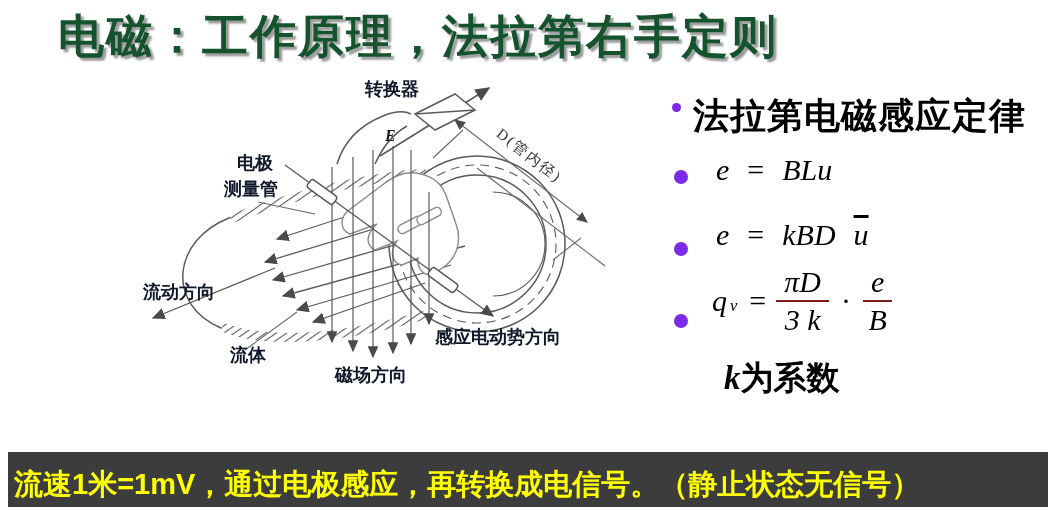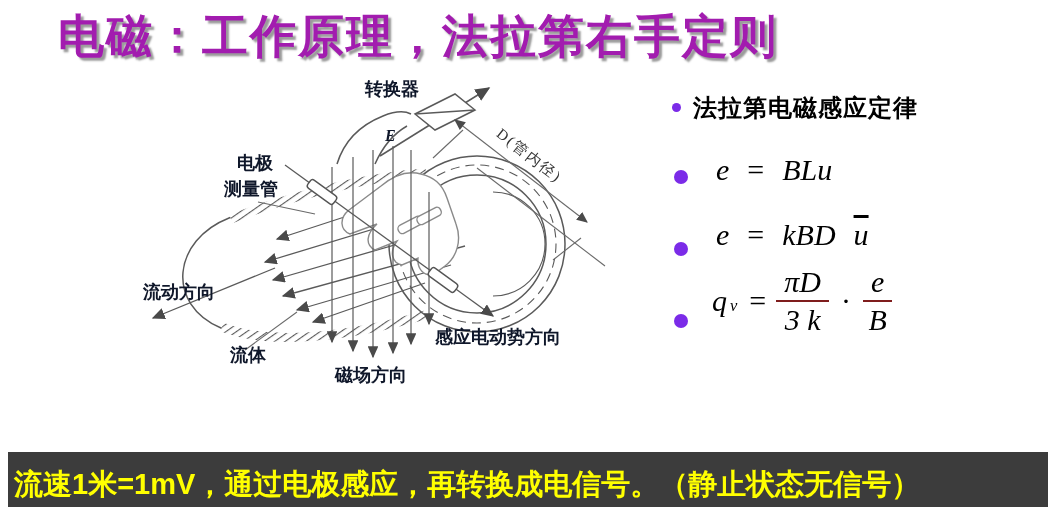--- a/index.html
+++ b/index.html
@@ -4,21 +4,21 @@
 <style>
   html,body{margin:0;padding:0;background:#fff;}
   .slide{
     position:relative;width:1056px;height:507px;background:#ffffff;overflow:hidden;
     font-family:"Liberation Sans",sans-serif;color:#000;
   }
   
   .page-title{
     position:absolute;left:58px;top:6px;
     font-family:"Liberation Serif",serif;font-weight:bold;font-size:46px;
-    letter-spacing:2px;color:#a21caf;text-shadow:3px 3px 2px #9a9a9a;white-space:nowrap;
+    letter-spacing:2px;color:#14532d;text-shadow:3px 3px 2px #9a9a9a;white-space:nowrap;
   }
   
   .diagram{position:absolute;left:125px;top:72px;width:540px;height:335px;}
   .diagram svg{position:absolute;left:0;top:0;}
   .dlabel{
     position:absolute;font-size:18px;font-weight:bold;color:#0f172a;
     white-space:nowrap;line-height:1;
   }
   .dlabel.small-serif{font-family:"Liberation Serif",serif;font-style:italic;font-weight:bold;font-size:16px;}
   .dlabel.rotated{
@@ -27,21 +27,21 @@
   }
   
   .rp-row{position:absolute;display:flex;align-items:flex-start;}
   .bullet{
     width:14px;height:14px;border-radius:50%;
     background:var(--bullet,#7B2BE8);flex:0 0 auto;
   }
   .bullet.small{width:9px;height:9px;}
   .law-heading{
     position:absolute;left:693px;top:92px;
-    font-size:24px;font-weight:bold;letter-spacing:1px;white-space:nowrap;
+    font-size:36px;font-weight:bold;letter-spacing:1px;white-space:nowrap;
   }
   .law-bullet{position:absolute;left:672px;top:103px;}
   .formula{
     font-family:"Liberation Serif",serif;font-style:italic;font-size:30px;color:#000;
     white-space:nowrap;display:flex;align-items:center;
   }
   .formula .sp{display:inline-block;width:18px;}
   .formula .eq{font-style:normal;}
   .ubar{text-decoration:overline;}
   .sub{font-size:0.55em;position:relative;top:0.35em;margin-left:3px;}
@@ -201,18 +201,21 @@
       <span class="num">πD</span>
       <span class="den">3 k</span>
     </span>
     <span class="dot">·</span>
     <span class="frac">
       <span class="num">e</span>
       <span class="den">B</span>
     </span>
   </div>
 
+  <div class="k-note">
+    <span class="kvar">k</span><span>为系数</span>
+  </div>
 
   <div class="footer-bar">
     <span class="footer-text">流速1米=1mV，通过电极感应，再转换成电信号。（静止状态无信号）</span>
   </div>
 
 </div>
 
 </body></html>

